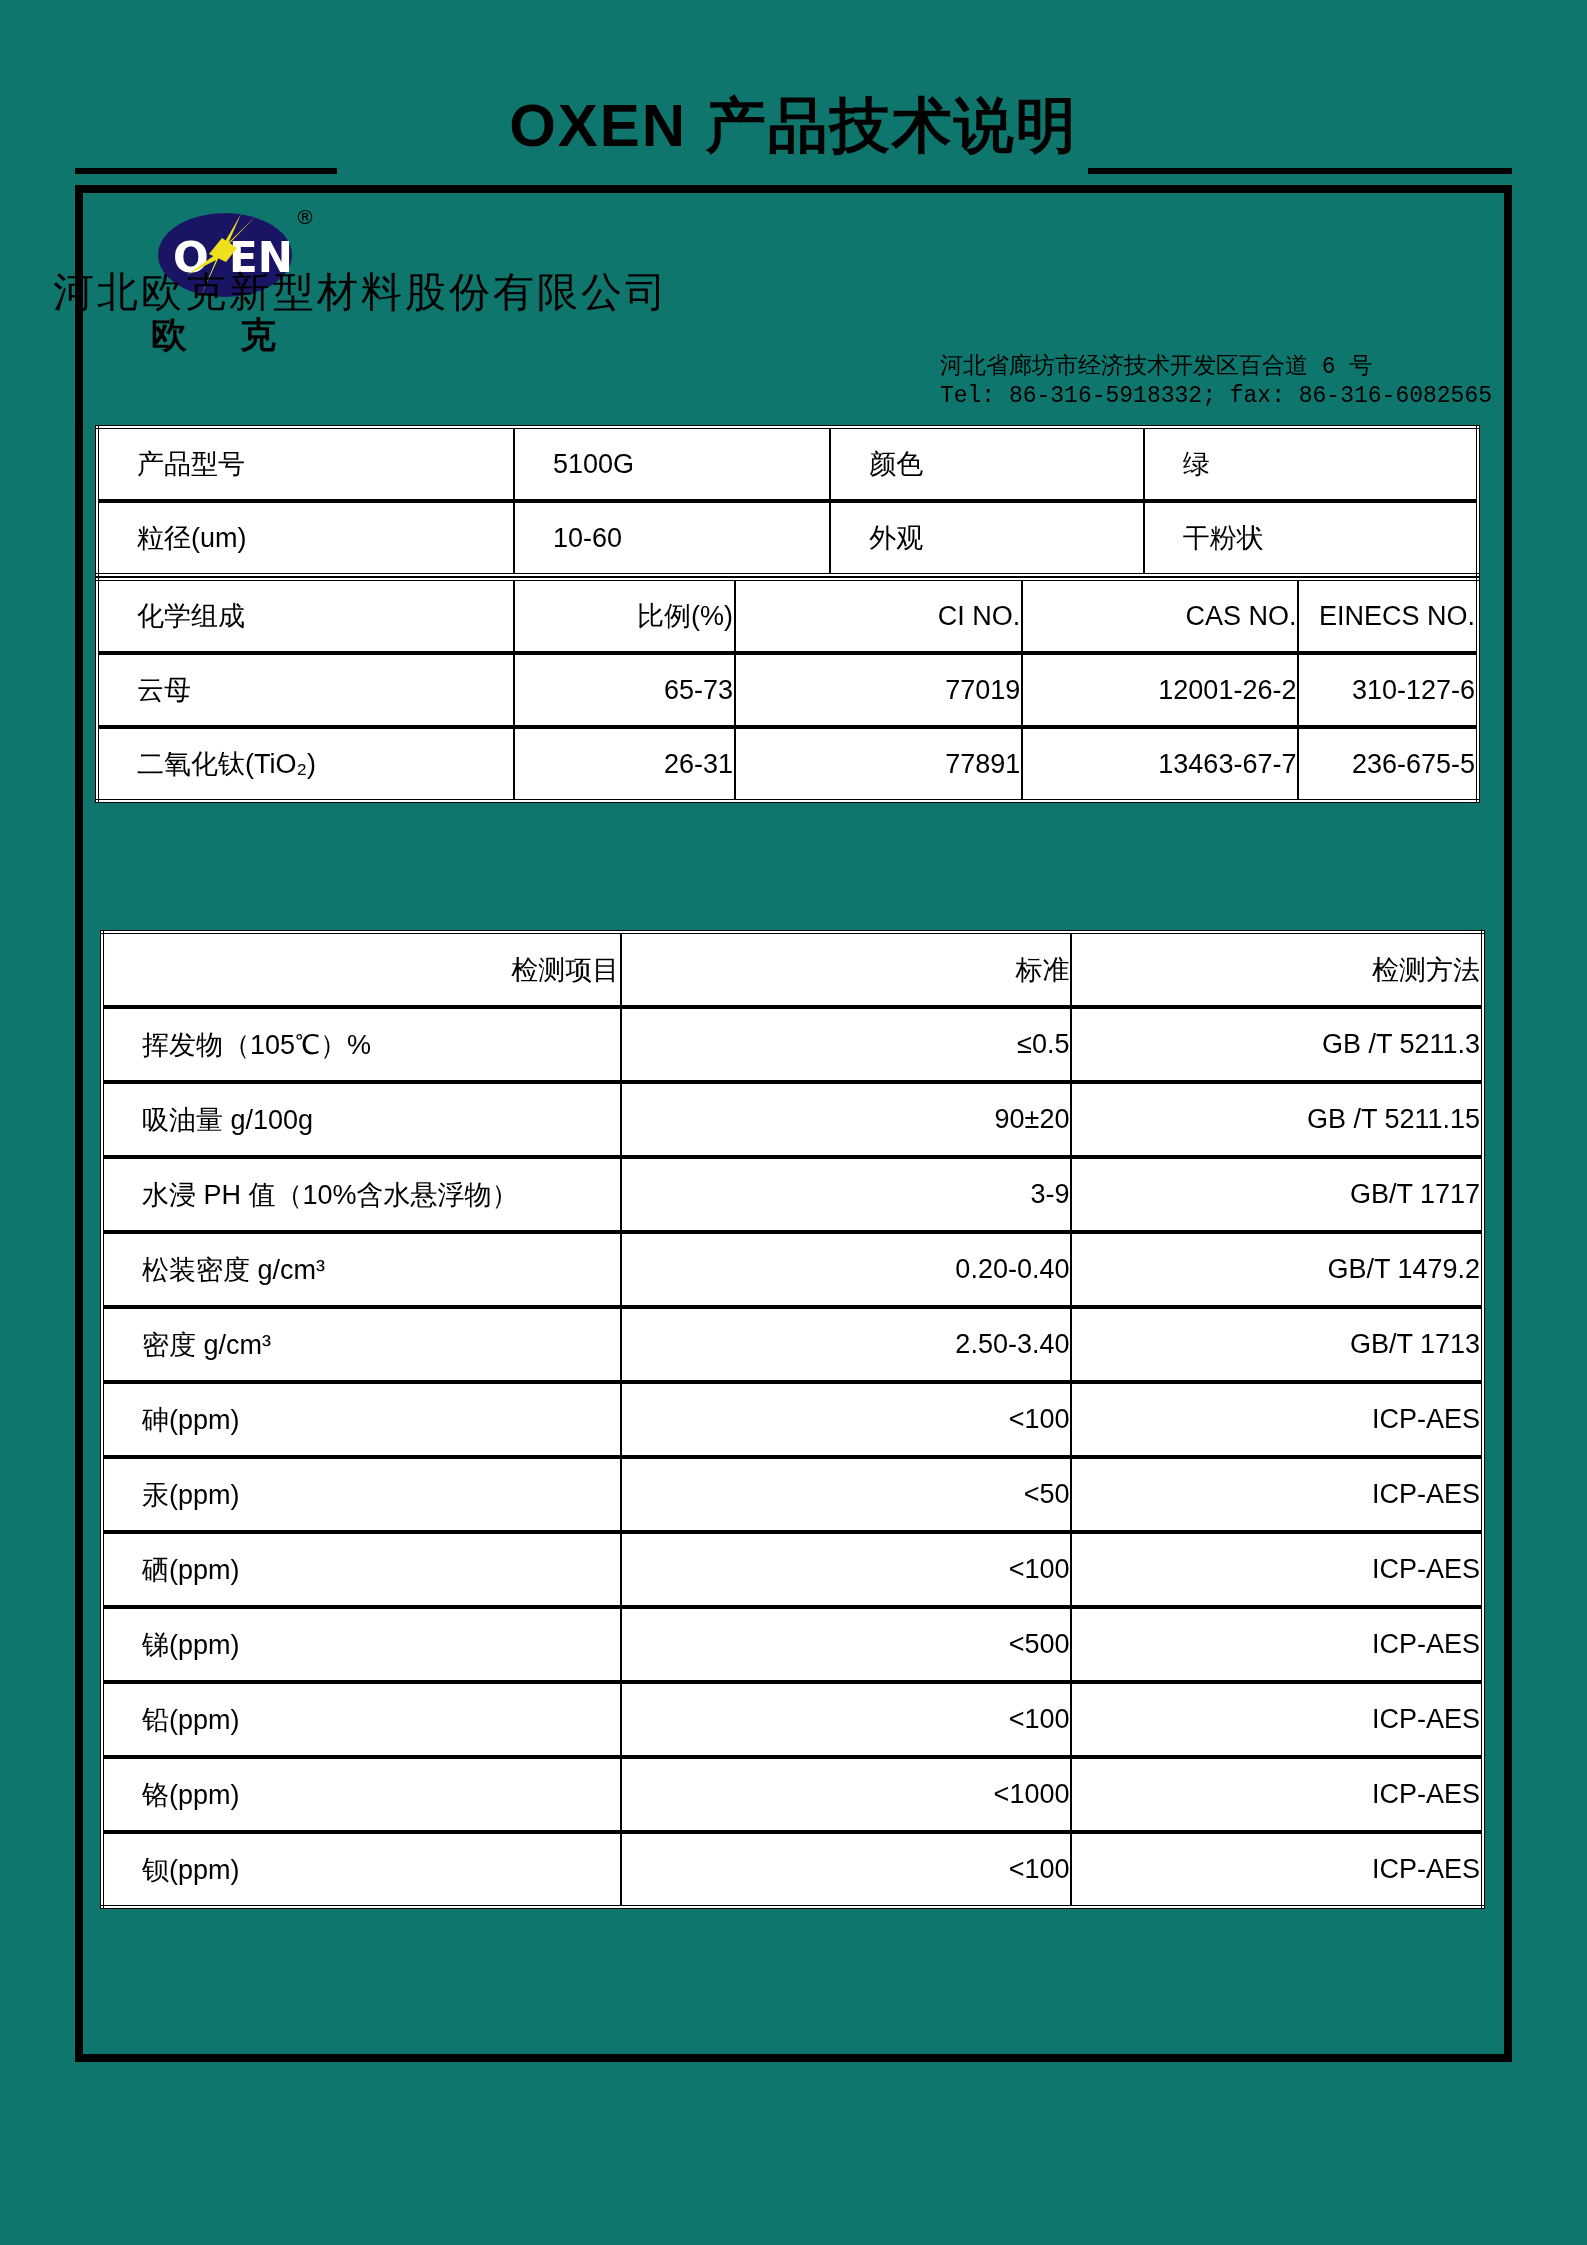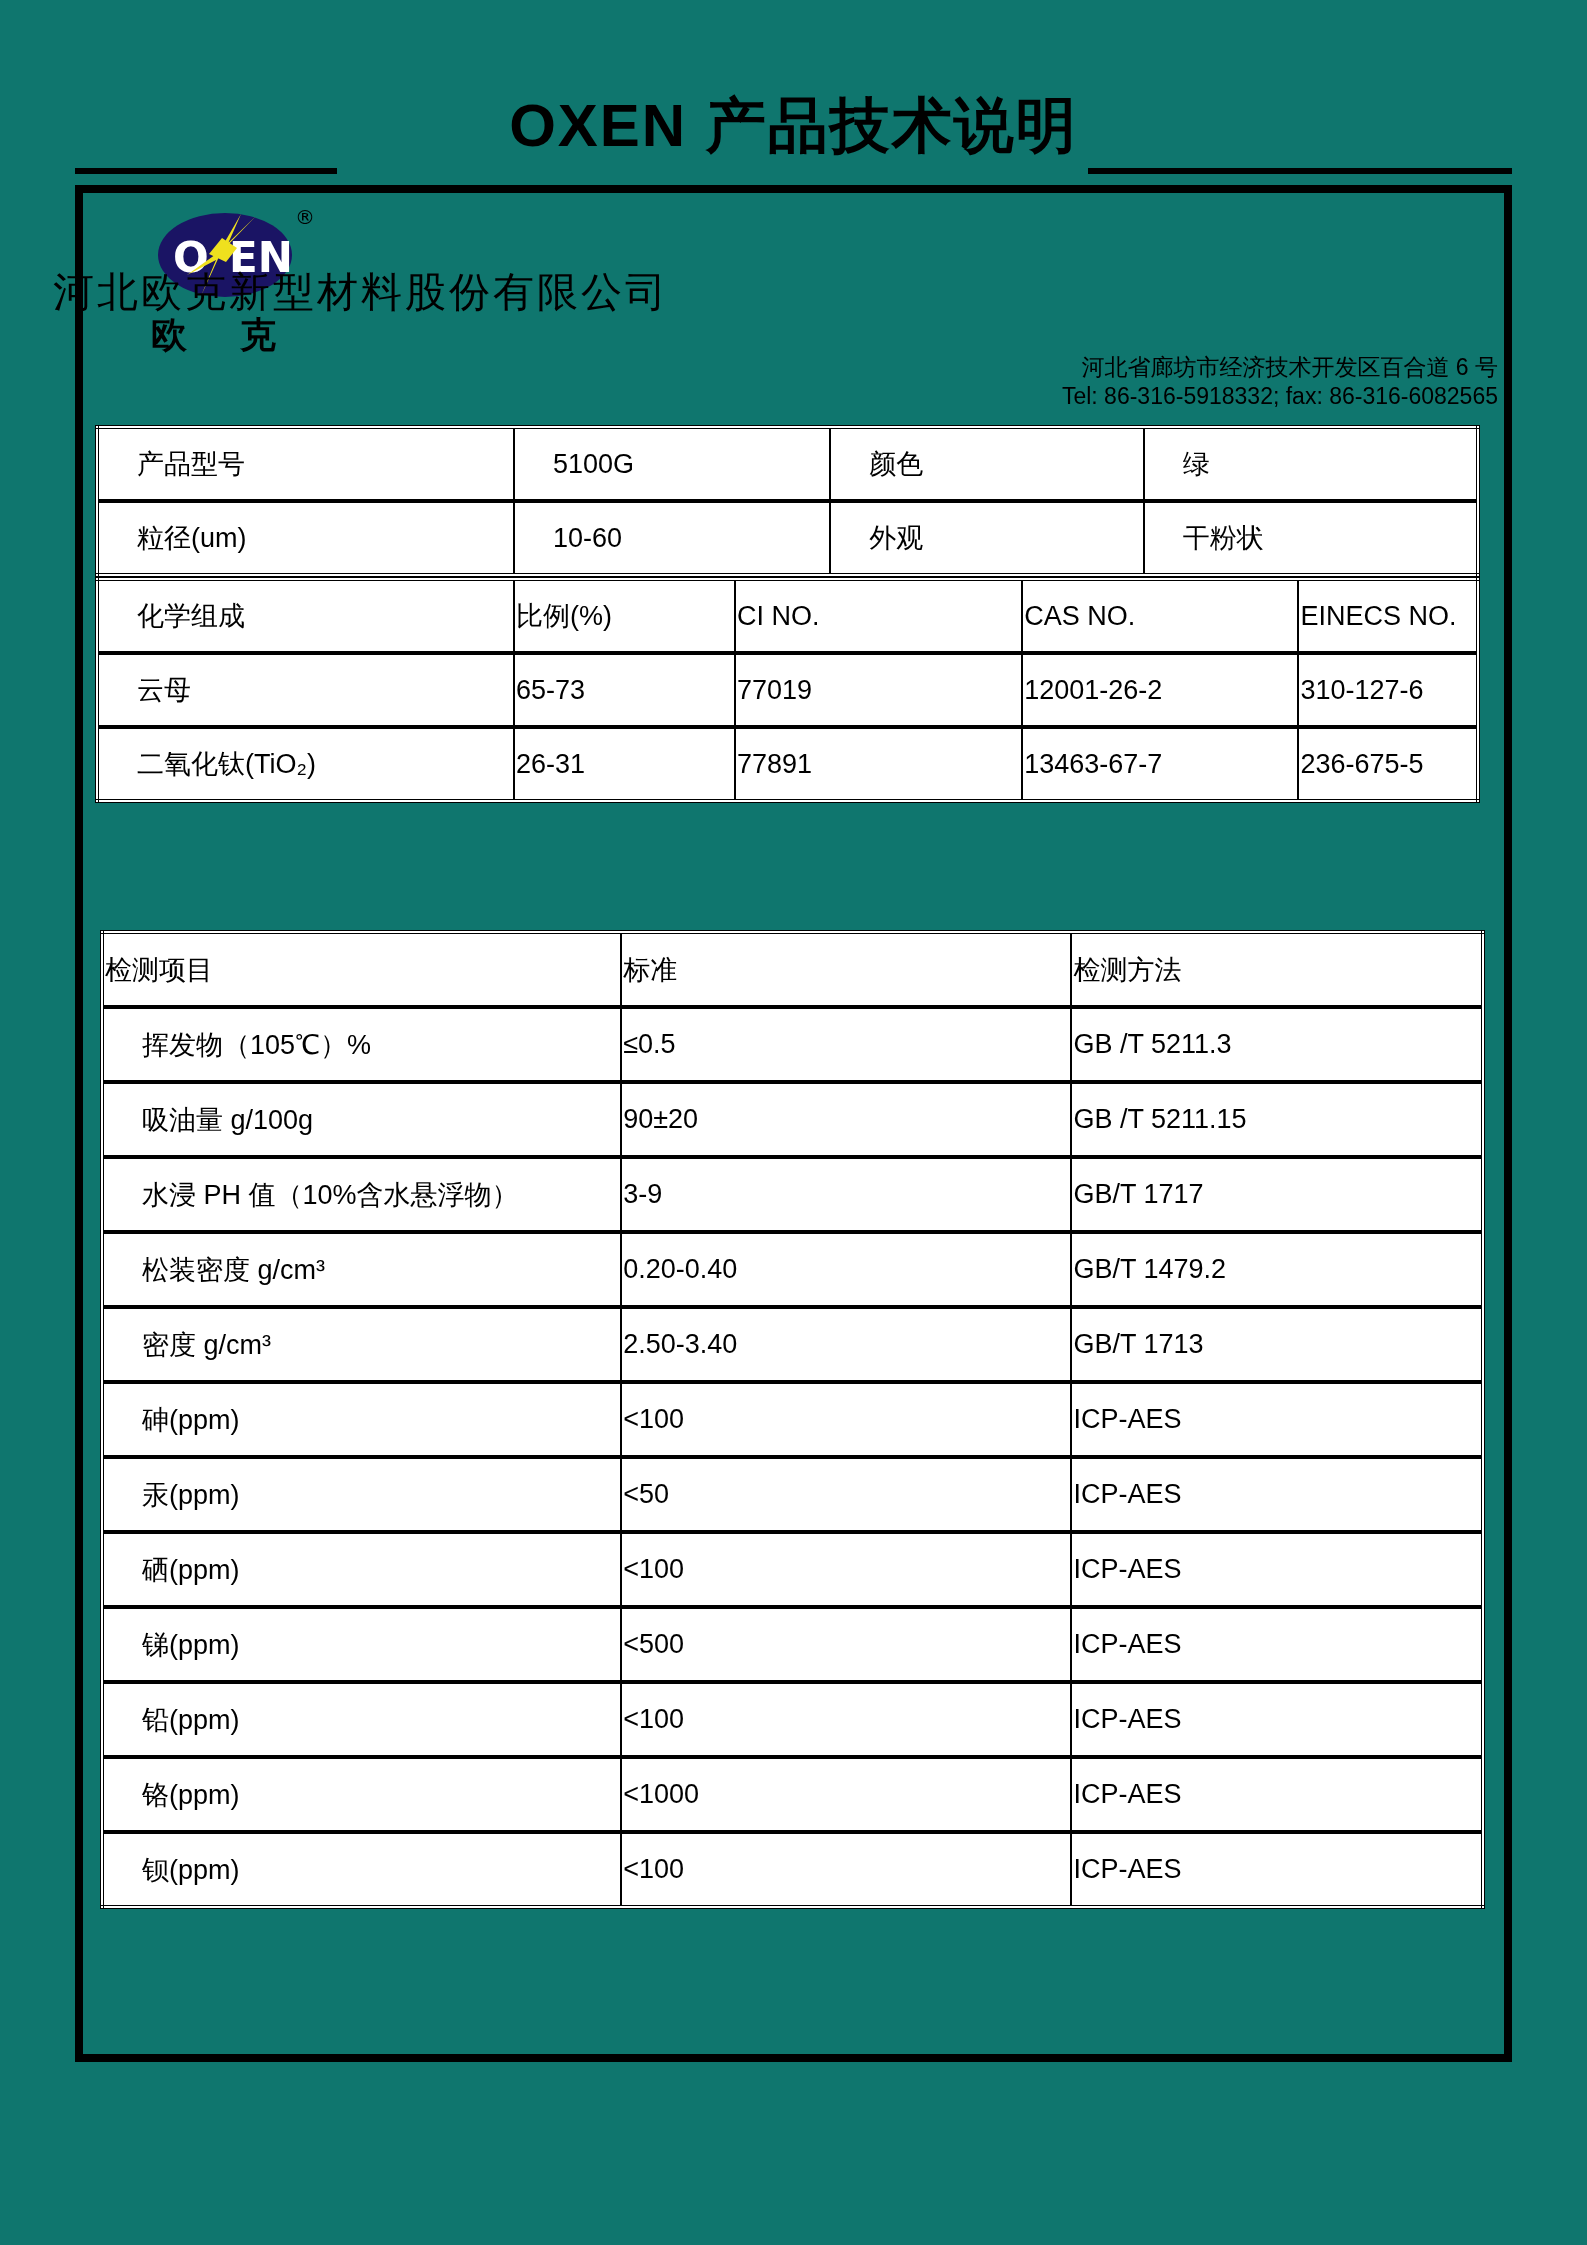--- a/index.html
+++ b/index.html
@@ -36,40 +36,40 @@
   }
   .company{
     position:absolute;top:72px;left:0;width:100%;
     text-align:left;
     transform:translateX(-30px);
     font-size:41px;font-weight:400;
     font-family:"Liberation Serif",serif;
     letter-spacing:3px;
   }
   .addr{
-    position:absolute;top:160px;right:6px;
-    text-align:right;
-    font-family:Liberation Sans, sans-serif;
+    position:absolute;top:160px;right:12px;
+    text-align:left;
+    font-family:Liberation Mono, monospace;
     font-size:23px;line-height:29px;
   }
   .addr .telfax span{display:inline-block;}
   .addr .telfax .fax{}
   .tbl{
     border-collapse:collapse;table-layout:fixed;
     width:1385px;background:#fff;
     font-size:27px;
   }
   .tbl td{
     border:2px solid #000;
     border-top-width:4px;border-bottom-width:4px;
     height:68px;overflow:hidden;white-space:nowrap;
   }
   .tbl{border:4px double #000;}
   .tbl td.cl{text-align:left;padding-left:38px;}
-  .tbl td.cc{text-align:left;}
+  .tbl td.cc{text-align:right;}
   .t-product{position:absolute;left:12px;top:232px;}
   .t-comp{position:absolute;left:12px;top:384px;}
   .t-test{position:absolute;left:17px;top:737px;}
   .t-test td{height:69px;}
 </style>
 </head>
 <body>
 
 <div class="page">
 

